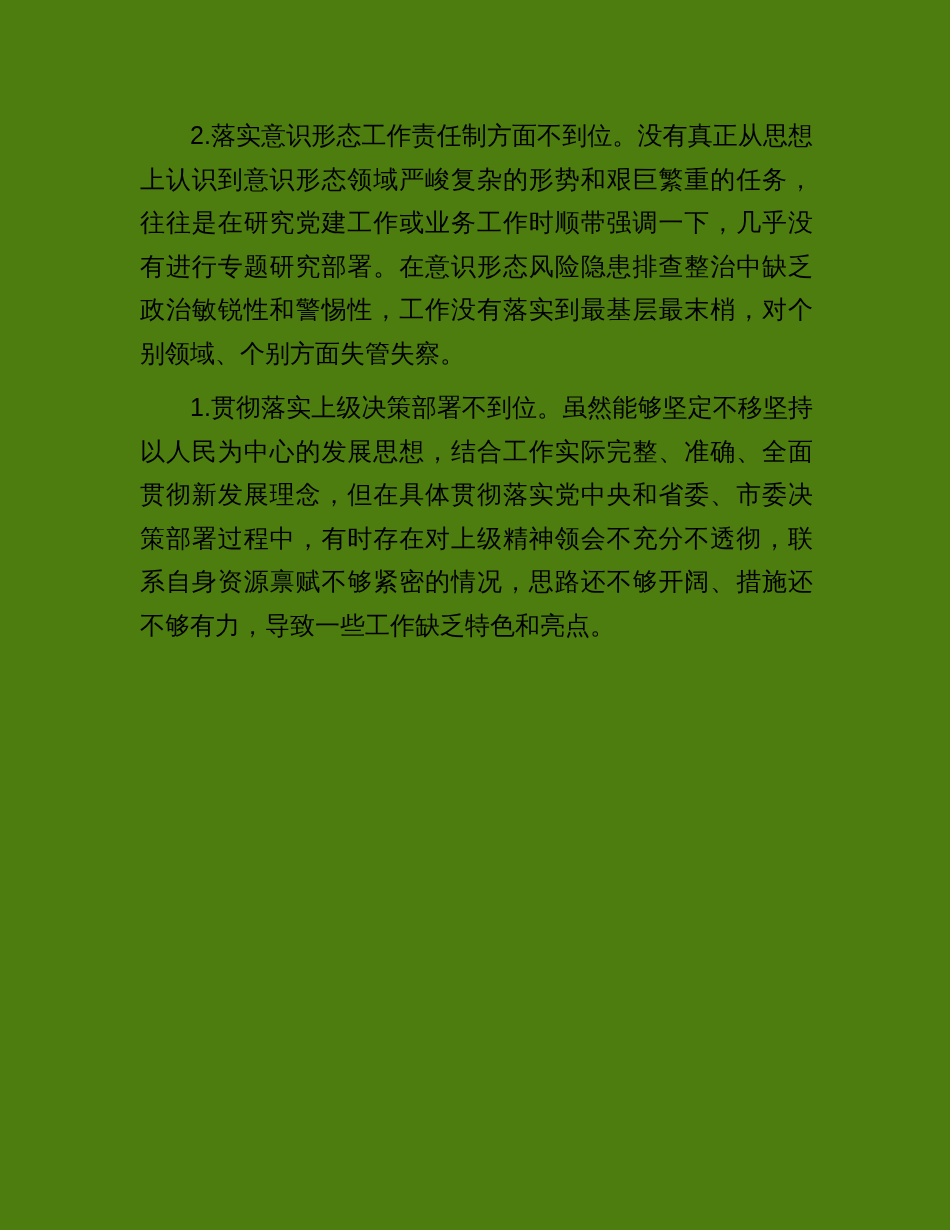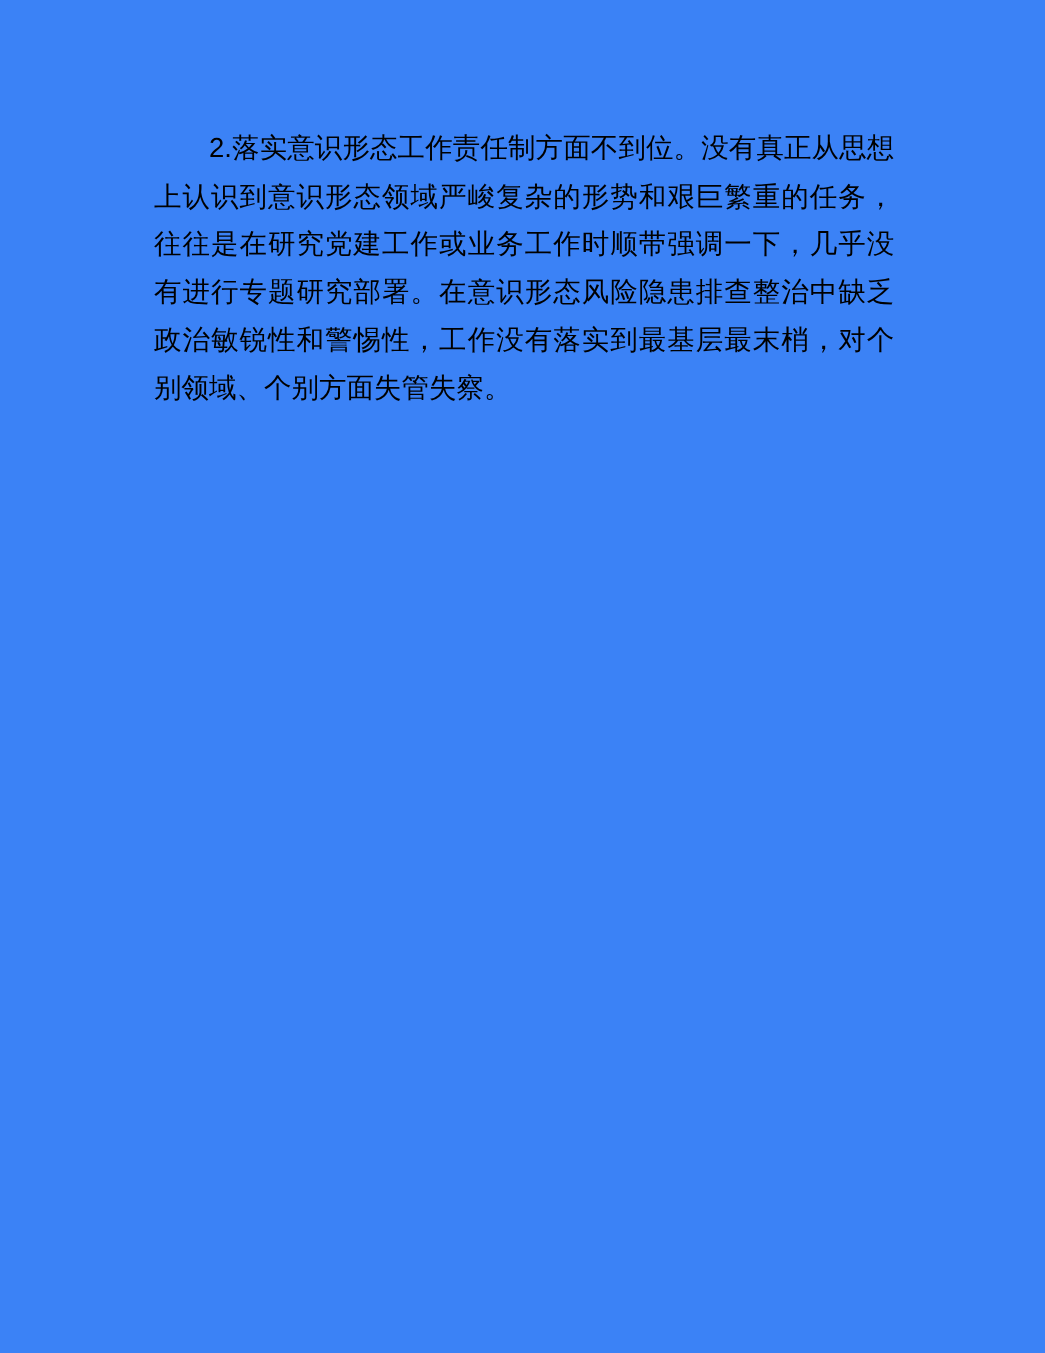--- a/index.html
+++ b/index.html
@@ -8,21 +8,21 @@
   }
   body {
     width: 950px;
     height: 1230px;
     overflow: hidden;
     font-family: "Liberation Sans", sans-serif;
   }
   .page {
     width: 950px;
     height: 1230px;
-    background: #3b82f6;
+    background: #4d7c0f;
     padding: 114px 137px 0 140px;
   }
   .para {
     font-family: "Liberation Sans", sans-serif;
     font-size: 25px;
     line-height: 43.5px;
     color: #000000;
     text-align: justify;
     text-indent: 2em;
     margin-bottom: 11px;
@@ -30,13 +30,14 @@
   }
   .para.heading {
     text-align: left;
   }
 </style>
 </head>
 <body>
 
 <div class="page">
   <p class="para">2.落实意识形态工作责任制方面不到位。没有真正从思想上认识到意识形态领域严峻复杂的形势和艰巨繁重的任务，往往是在研究党建工作或业务工作时顺带强调一下，几乎没有进行专题研究部署。在意识形态风险隐患排查整治中缺乏政治敏锐性和警惕性，工作没有落实到最基层最末梢，对个别领域、个别方面失管失察。</p>
+  <p class="para">1.贯彻落实上级决策部署不到位。虽然能够坚定不移坚持以人民为中心的发展思想，结合工作实际完整、准确、全面贯彻新发展理念，但在具体贯彻落实党中央和省委、市委决策部署过程中，有时存在对上级精神领会不充分不透彻，联系自身资源禀赋不够紧密的情况，思路还不够开阔、措施还不够有力，导致一些工作缺乏特色和亮点。</p>
 </div>
 
 </body></html>

